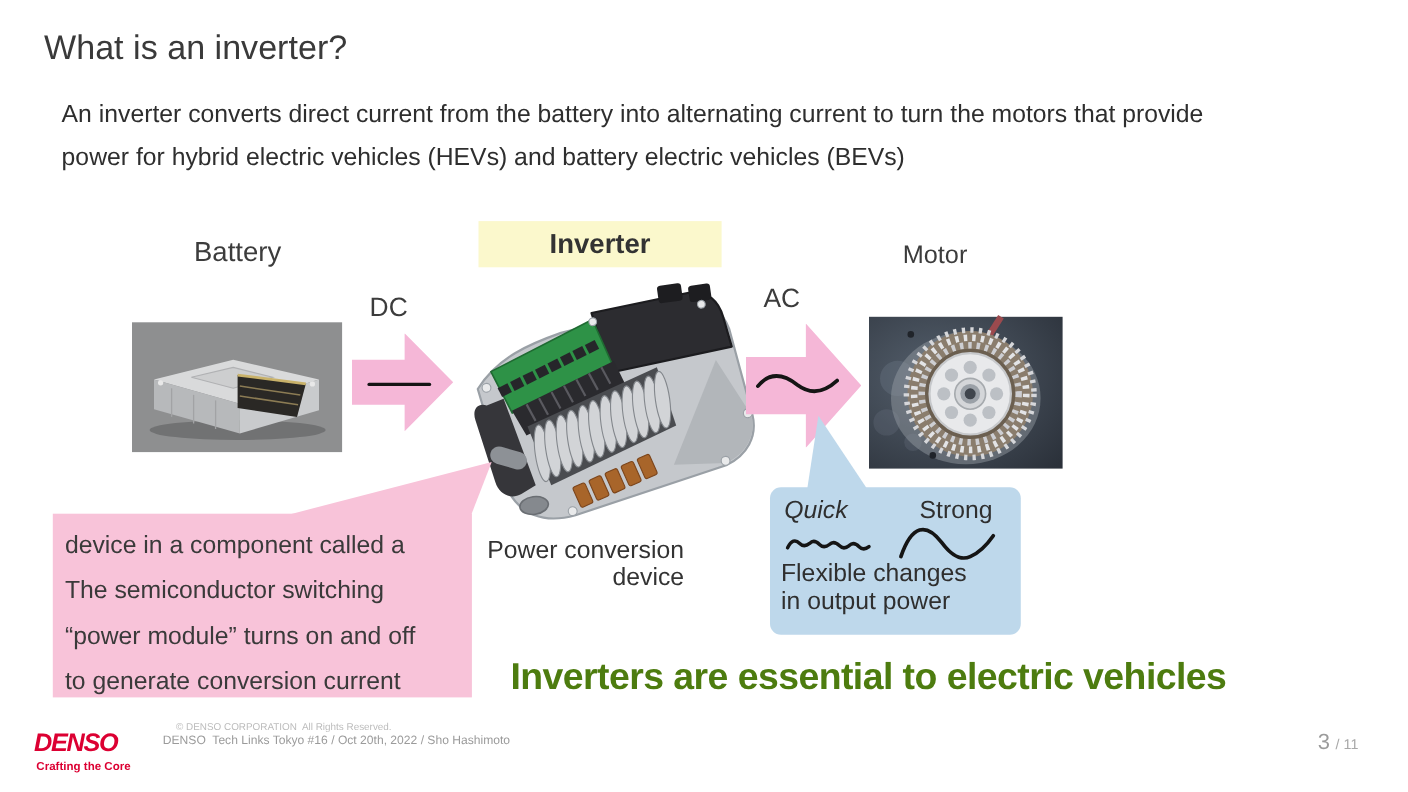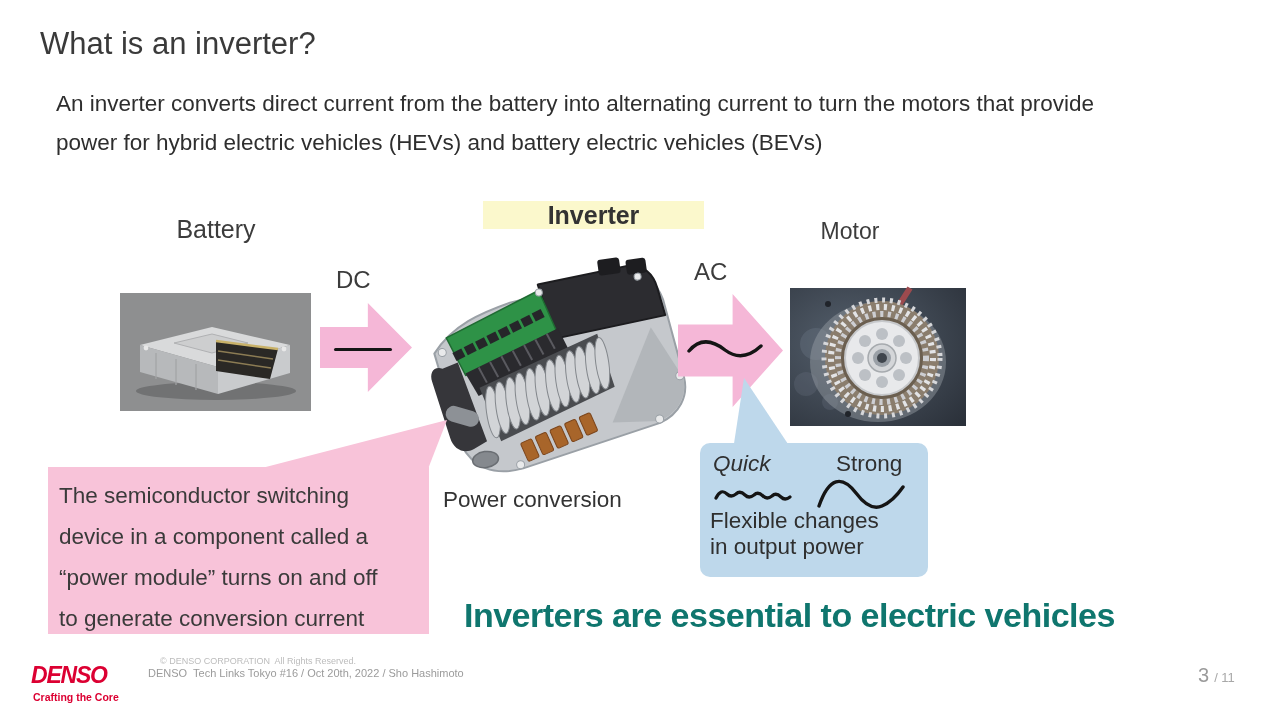--- a/index.html
+++ b/index.html
@@ -7,23 +7,23 @@
          font-family:"Liberation Sans", sans-serif;color:#3c3c3c;border-radius:27px;}
 
   
   .page-title{position:absolute;left:40px;top:26px;font-size:31px;color:#3a3a3a;}
   .intro{position:absolute;left:56px;top:84px;font-size:22.5px;line-height:39px;color:#2e2e2e;}
 
   
   .lbl{position:absolute;font-size:24px;color:#3c3c3c;}
   #battery-label{left:120px;top:215px;width:192px;text-align:center;font-size:25px;}
   #motor-label{left:780px;top:218px;width:140px;text-align:center;font-size:23px;}
-  #inverter-badge{position:absolute;left:435px;top:201px;width:221px;height:28px;
+  #inverter-badge{position:absolute;left:435px;top:201px;width:221px;height:42px;
       background:#fbf8cc;display:flex;align-items:center;justify-content:center;
-      font-size:25px;font-weight:bold;color:#333;margin-left:48px;}
+      font-size:25px;font-weight:bold;color:#333;}
   #dc-label{left:336px;top:266px;}
   #ac-label{left:694px;top:258px;}
 
   
   .photo{position:absolute;}
   #battery-photo{left:120px;top:293px;width:191px;height:118px;}
   #inverter-photo{left:400px;top:246px;width:296px;height:252px;}
   #motor-photo{left:790px;top:288px;width:176px;height:138px;}
   .photo svg{display:block;width:100%;height:100%;overflow:visible;}
 
@@ -46,21 +46,21 @@
       background:#bed8eb;border-radius:10px;}
   #blue-callout .head{position:absolute;top:8px;font-size:22.5px;color:#2f2f2f;}
   #quick-label{left:13px;font-style:italic;}
   #strong-label{left:136px;}
   #quick-wave{position:absolute;left:13px;top:40px;width:92px;height:26px;}
   #strong-wave{position:absolute;left:116px;top:30px;width:94px;height:40px;}
   #flexible-text{position:absolute;left:10px;top:65px;font-size:22.5px;line-height:26px;color:#2f2f2f;}
 
   
   #headline{position:absolute;left:464px;top:596px;font-size:34px;font-weight:bold;
-      letter-spacing:-0.5px;color:#0f766e;}
+      letter-spacing:-0.5px;color:#4d7c0f;}
 
   
   #denso-logo{position:absolute;left:31px;top:662px;font-size:23px;font-weight:bold;font-style:italic;
       letter-spacing:-1.2px;color:#dc0032;}
   #logo-tagline{position:absolute;left:33px;top:691px;font-size:10.5px;font-weight:bold;color:#dc0032;}
   #footer-credit{position:absolute;left:148px;top:667px;font-size:11px;color:#9b9b9b;white-space:pre;}
   #footer-copyright{position:absolute;left:148px;top:656px;font-size:9px;color:#bcbcbc;white-space:pre;margin-left:12px;}
   #page-indicator{position:absolute;left:1198px;top:664px;display:flex;align-items:baseline;gap:5px;color:#9b9b9b;}
   #page-number{font-size:20px;}
   #page-total{font-size:13px;color:#a8a8a8;}
@@ -221,28 +221,29 @@
     <polygon points="733,450 744,378 792,450" fill="#bed8eb"></polygon>
   </svg>
 
   <div class="lbl" id="battery-label">Battery</div>
   <div id="inverter-badge">Inverter</div>
   <div class="lbl" id="motor-label">Motor</div>
   <div class="lbl" id="dc-label">DC</div>
   <div class="lbl" id="ac-label">AC</div>
 
   <div id="pink-callout">
+    <div>device in a component called a</div>
     <div>The semiconductor switching</div>
-    <div>device in a component called a</div>
     <div>“power module” turns on and off</div>
     <div>to generate conversion current</div>
   </div>
 
   <div id="power-conversion">
     <div>Power conversion</div>
+    <div>device</div>
   </div>
 
   <div id="blue-callout">
     <div class="head" id="quick-label">Quick</div>
     <div class="head" id="strong-label">Strong</div>
     <div id="quick-wave">
       <svg viewBox="0 0 92 26" style="display:block;width:100%;height:100%">
         <path d="M3,15 q5,-10 11,-4 q4,4 9,0 q4,-4 9,1 q4,4 9,0 q4,-4 9,1 q4,4 9,0 q4,-4 9,1 q4,4 9,0" fill="none" stroke="#151515" stroke-width="3.2" stroke-linecap="round"></path>
       </svg>
     </div>

